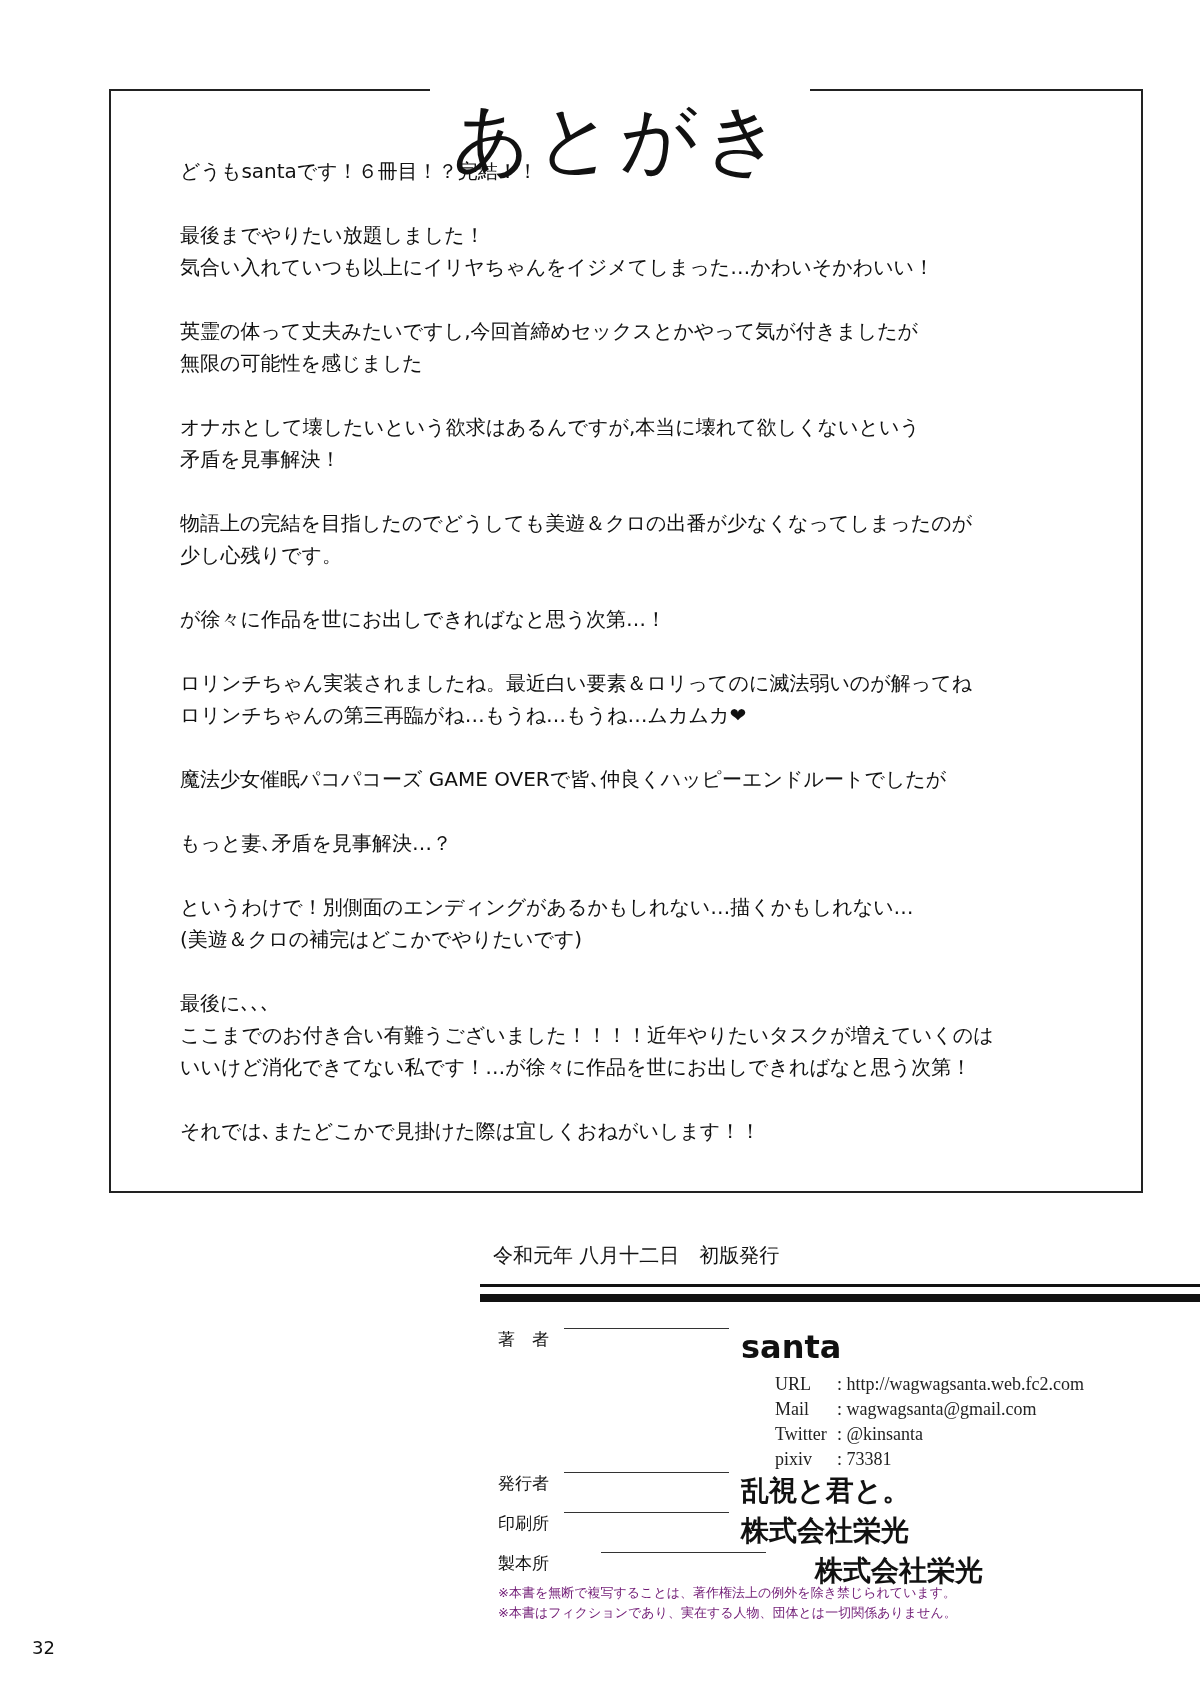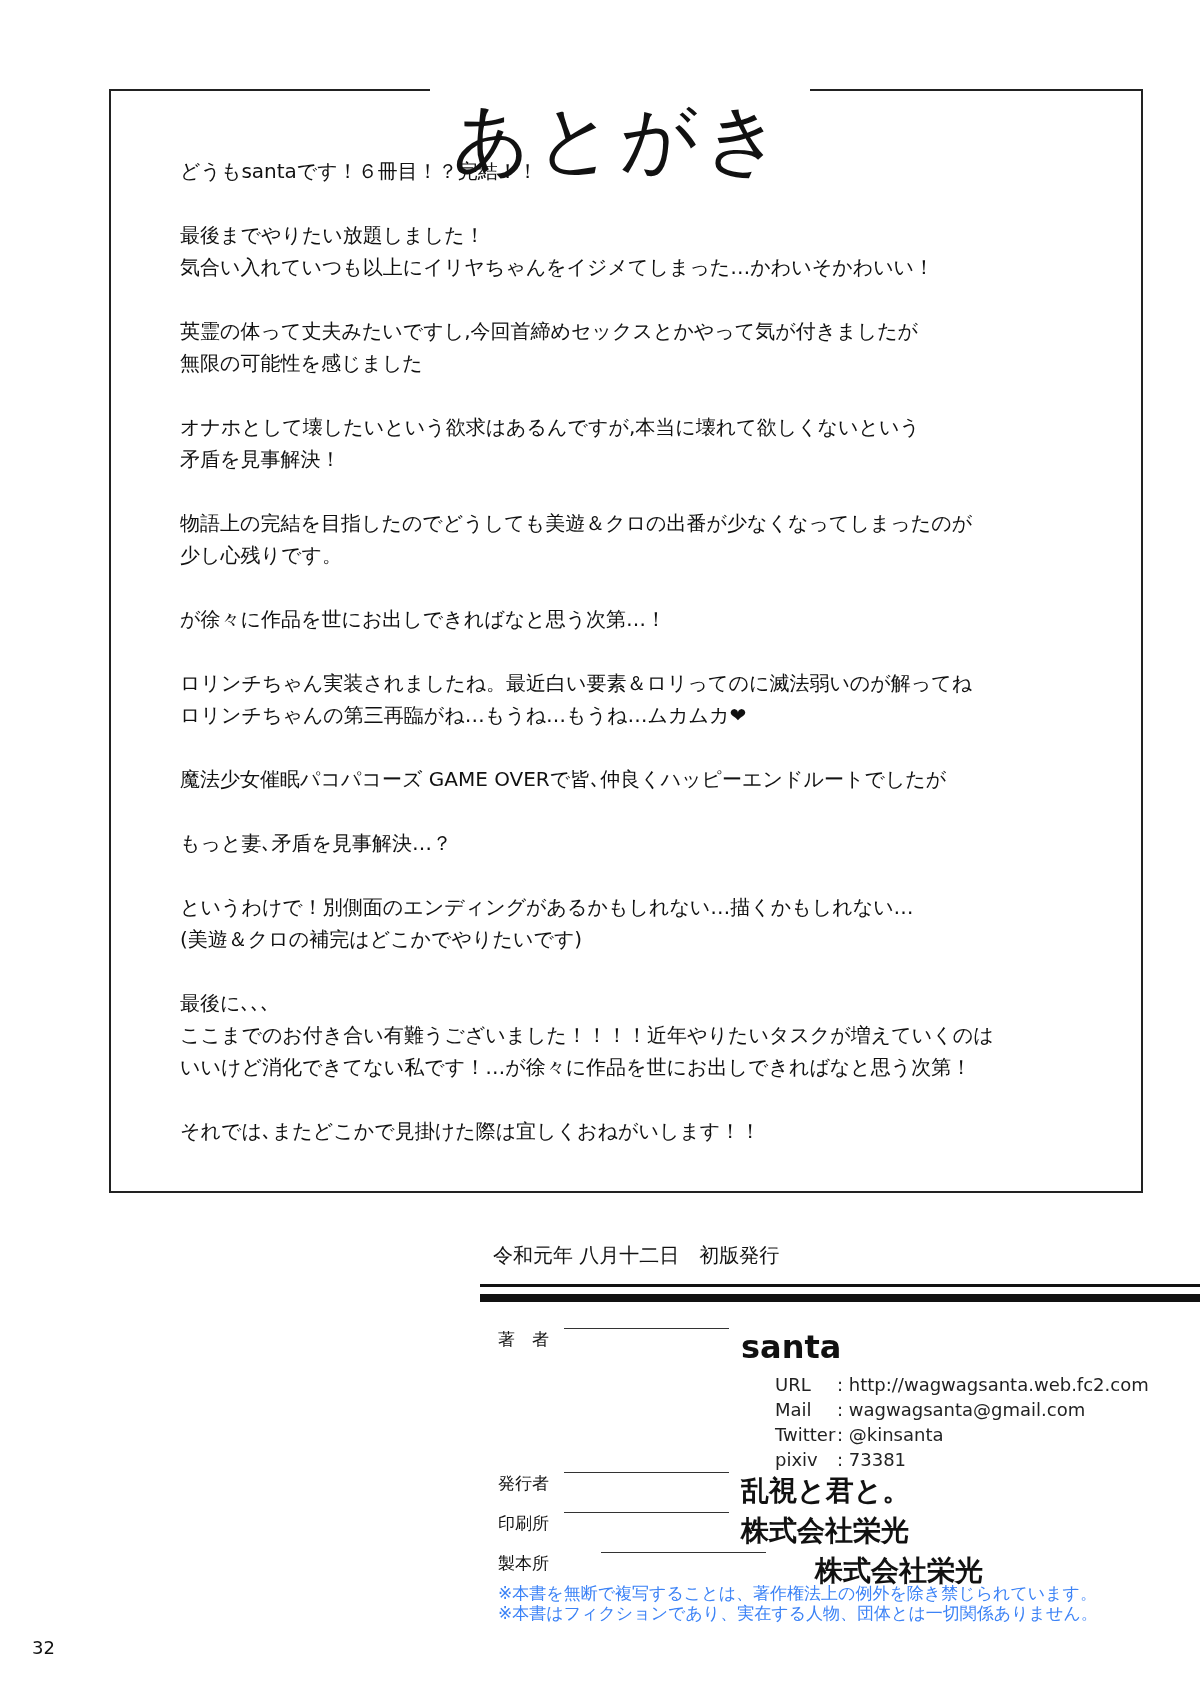--- a/index.html
+++ b/index.html
@@ -15,23 +15,23 @@
   .para .line { display:block; }
   .colophon { position:absolute; left:480px; top:1240px; width:720px; }
   .date { font-size:20px; margin-left:13px; line-height:30px; }
   .rule-thin { position:absolute; left:0; top:44px; width:720px; height:3px; background:#111; }
   .rule-thick { position:absolute; left:0; top:54px; width:720px; height:8px; background:#111; }
   .credit { position:absolute; left:18px; display:flex; align-items:flex-start; }
   .credit .label { font-size:17px; width:60px; letter-spacing:0; }
   .credit .dash { width:165px; height:1px; background:#333; margin:0 12px 0 6px; }
   .credit .value { font-size:28px; font-weight:bold; }
   .contacts { position:absolute; left:295px; top:132px; font-size:18px; line-height:25px; color:#222; }
-  .contacts .row { display:flex; }
+  .contacts .row { display:flex;font-family:Liberation Serif, serif; }
   .contacts .k { width:62px; }
-  .notes { position:absolute; left:18px; top:343px; font-size:17px; line-height:20px; color:#3b82f6; }
+  .notes { position:absolute; left:18px; top:343px; font-size:13px; line-height:20px; color:#701a75; }
   .page-number { position:absolute; left:32px; top:1637px; font-size:18px; }
 </style>
 </head>
 <body>
 
 <div class="frame"></div>
 <div class="title-wrap">
   <h1 class="title">あとがき</h1>
 </div>
 

